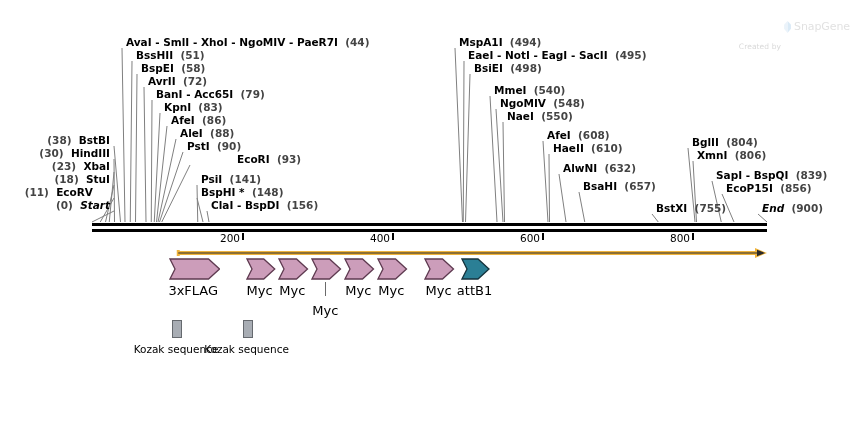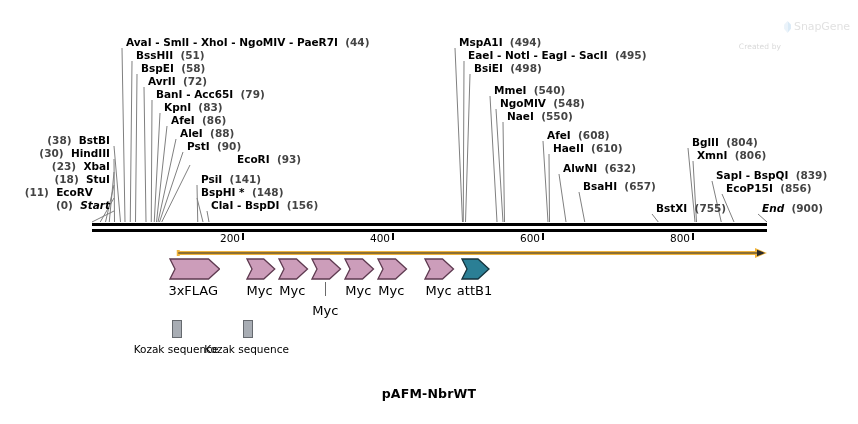--- a/index.html
+++ b/index.html
@@ -193,14 +193,13 @@
       <div class="feat-lbl" style="left: 434.5px; top: 283px; width: 80px;">attB1</div>
     </div>
 
   <div id="kozaks">
       <div class="kozak-box" style="left: 172px; top: 320px; width: 8px; height: 16px;"></div>
       <div class="kozak-lbl" style="left: 116px; top: 343px; width: 120px;">Kozak sequence</div>
       <div class="kozak-box" style="left: 242.5px; top: 320px; width: 8px; height: 16px;"></div>
       <div class="kozak-lbl" style="left: 186.5px; top: 343px; width: 120px;">Kozak sequence</div>
     </div>
 
-  <div class="title" style="top:386px">pAFM-NbrWT</div>
 </div>
 
 </body></html>

